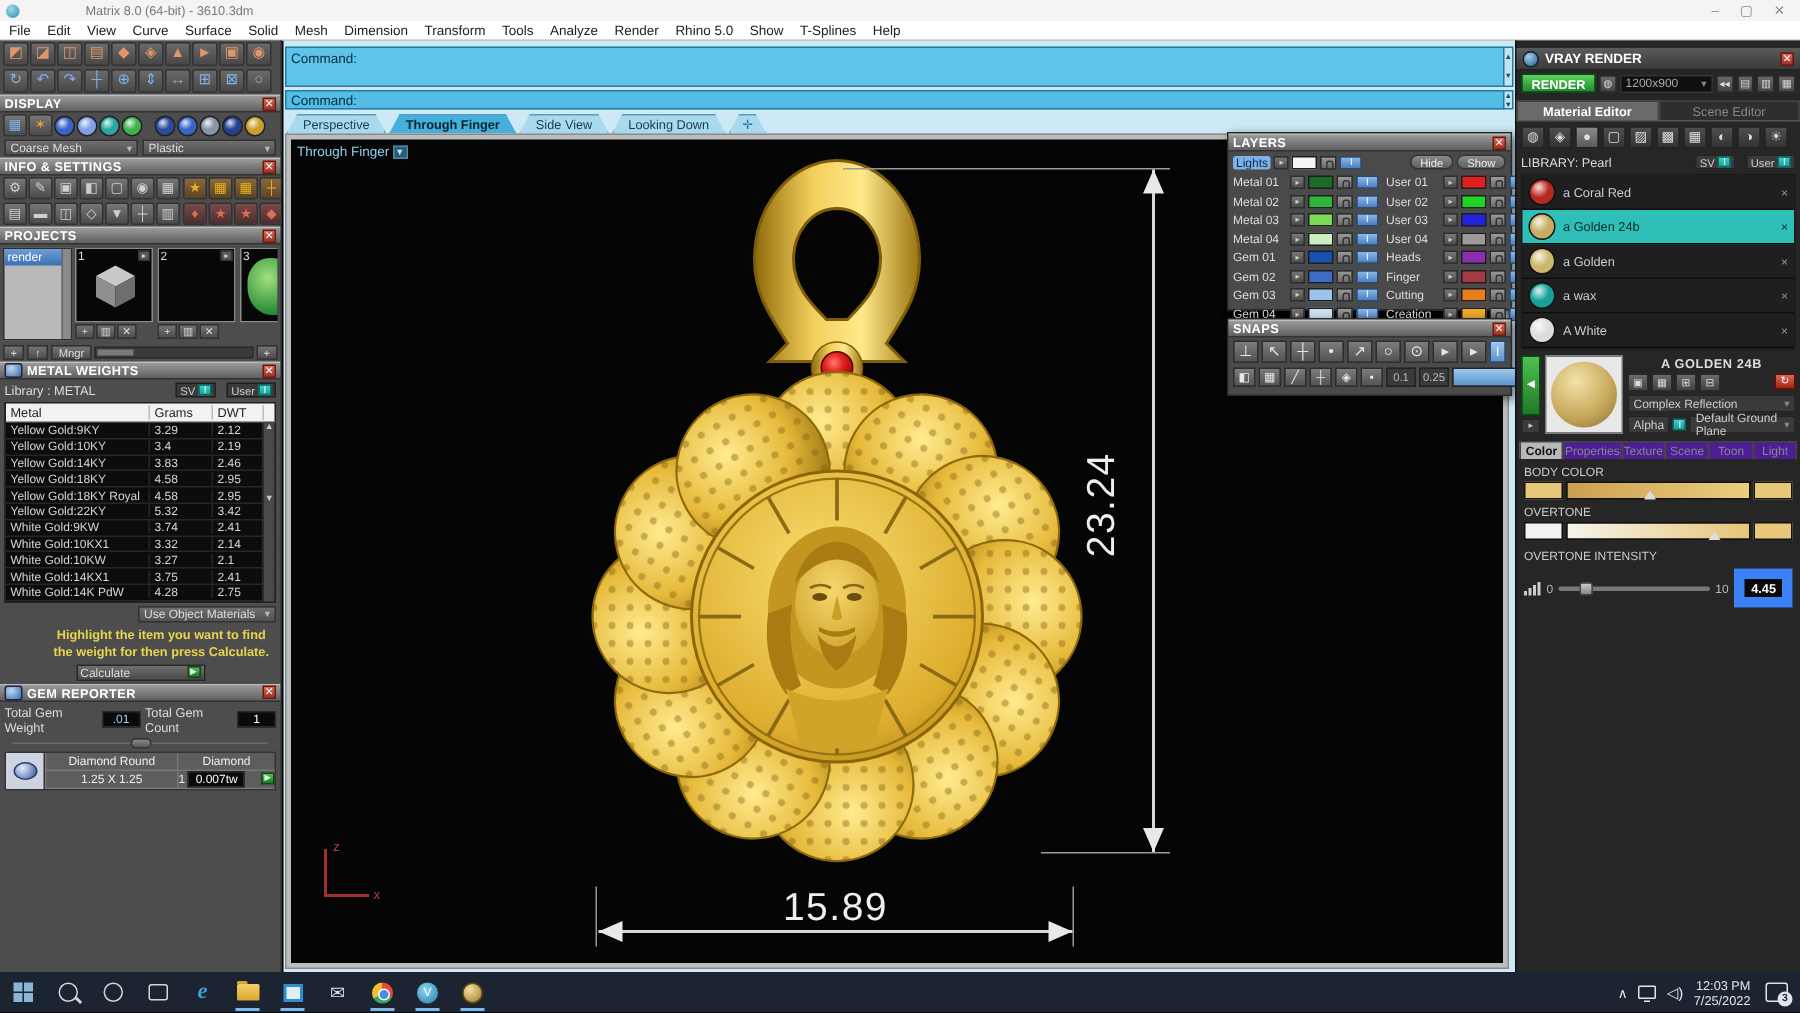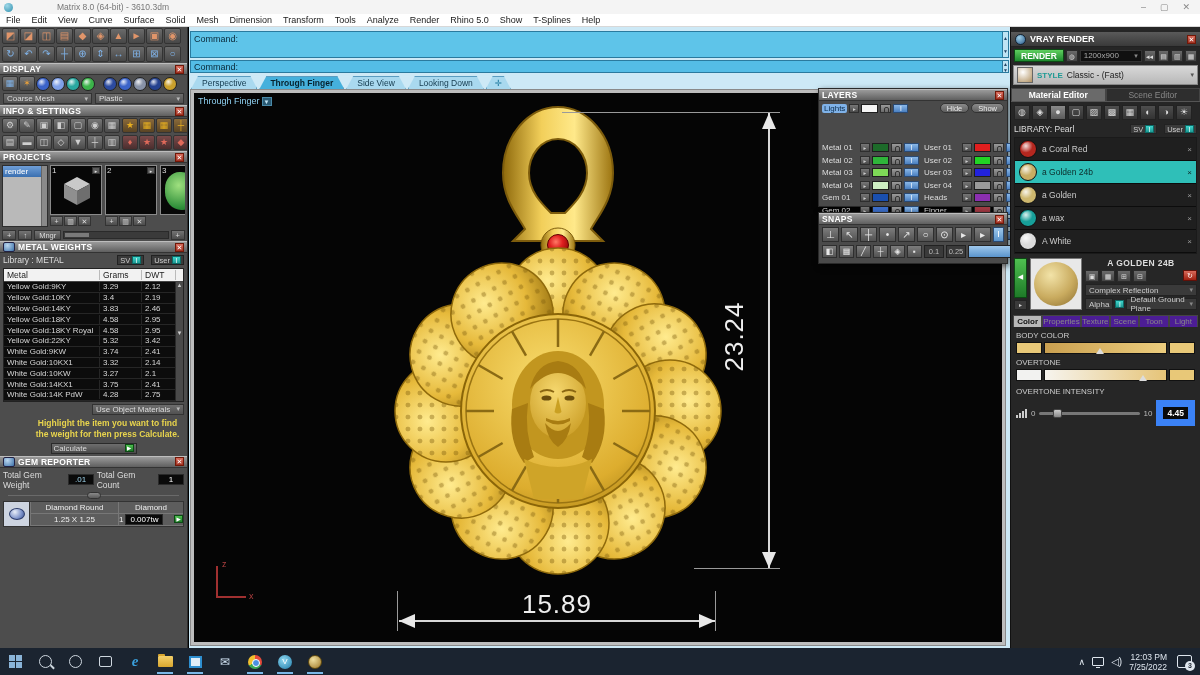--- a/index.html
+++ b/index.html
@@ -96,21 +96,21 @@
   .vplabel .dd { width:10px; height:9px; background:#2a5a74; border:1px solid #4a8aa8; color:#bfe4f4; font-size:6px; line-height:8px; text-align:center; }
   .dimtext { position:absolute; color:#efefef; font-size:26px; letter-spacing:1px; }
   .dimline { position:absolute; background:#d8d8d8; }
   .extline { position:absolute; background:#9a9a9a; }
   .arr { position:absolute; width:0; height:0; }
   .axis { position:absolute; color:#b04040; font-size:9px; }
 
   
   .fpanel { position:absolute; background:#4a4a4a; border:1px solid #2a2a2a; box-shadow:2px 2px 6px rgba(0,0,0,.6); }
   .lcols { display:flex; gap:5px; padding:2px 3px 1px; }
-  .lcol { flex:1;margin-top:26px; }
+  .lcol { flex:1; }
   .lrow { display:grid; grid-template-columns: 36px 10px 17px 11px 15px; gap:2px; align-items:center; height:11px; margin-bottom:1.5px; }
   .llab { color:#ddd; font-size:8px; white-space:nowrap; }
   .llab.sel { background:#7fb2e8; color:#0a2a4a; border-radius:2px; padding:0 2px; }
   .lsm { width:10px; height:9px; background:linear-gradient(#777,#4a4a4a); border:1px solid #2e2e2e; color:#ccc; font-size:5.5px; line-height:8px; text-align:center; }
   .lsw { width:17px; height:9px; border:1px solid #1e1e1e; }
   .llock { width:11px; height:9px; background:linear-gradient(#9a9a9a,#6a6a6a); border:1px solid #2e2e2e; position:relative; }
   .llock::after { content:''; position:absolute; left:3px; top:2px; width:3px; height:4px; border:1px solid #333; border-radius:2px 2px 0 0; }
   .li { width:15px; height:9px; background:linear-gradient(#8ab8e8,#4a7fc0); border:1px solid #2a4a74; color:#fff; font-size:6.5px; line-height:8px; text-align:center; }
   .hsbtn { height:10px; background:linear-gradient(#8a8a8a,#5f5f5f); border:1px solid #333; border-radius:5px; color:#eee; font-size:7.5px; line-height:9px; padding:0 6px; }
   .lightsrow { display:flex; align-items:center; gap:2px; padding:2px 3px 1px; }
@@ -854,26 +854,20 @@
       <span class="renderbtn">RENDER</span>
       <span class="vrsm">◍</span>
       <span class="ressel">
           <span>1200x900</span>
         </span>
       <span class="vrsm">◂◂</span>
       <span class="vrsm">▤</span>
       <span class="vrsm">▥</span>
       <span class="vrsm">▦</span>
     </div>
-    <div class="stylerow">
-      <span class="stythumb"></span>
-      <span class="stylab">STYLE</span>
-      <span class="styval">Classic - (Fast)</span>
-      <span style="margin-left:auto;color:#555;font-size:7px">▾</span>
-    </div>
     <div class="metabs">
       <span class="metab active">Material Editor</span>
       <span class="metab">Scene Editor</span>
     </div>
     <div class="meicons">
         <span class="meico">◍</span>
         <span class="meico">◈</span>
         <span class="meico">●</span>
         <span class="meico">▢</span>
         <span class="meico">▨</span>

